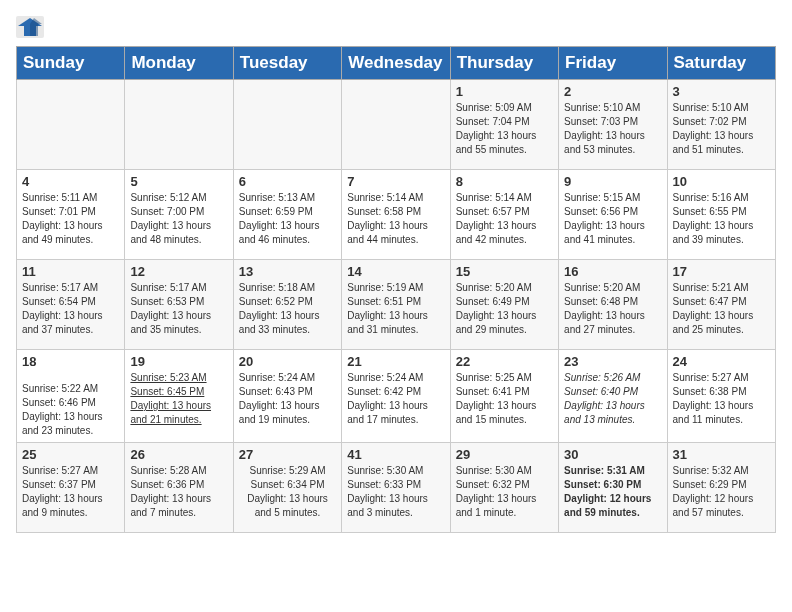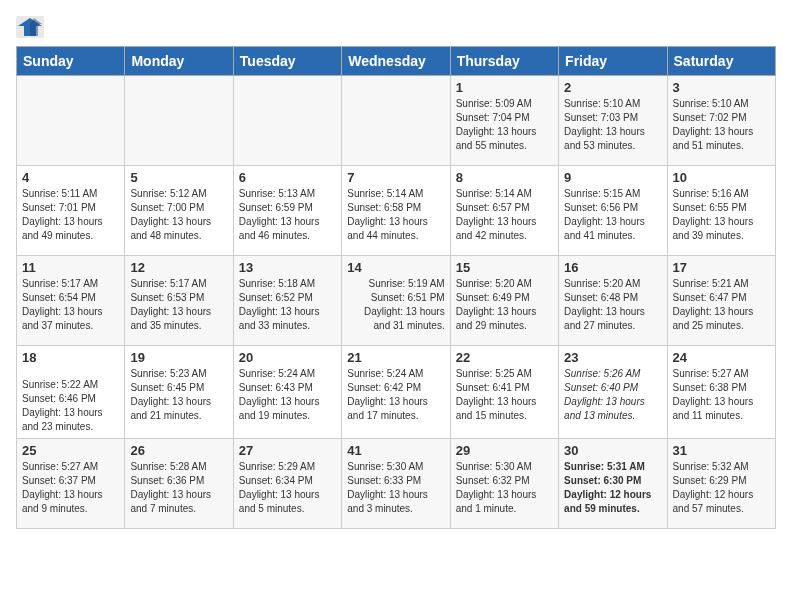--- a/index.html
+++ b/index.html
@@ -51,21 +51,21 @@
     table {
       width: 100%;
       border-collapse: collapse;
       table-layout: fixed;
     }
     thead th {
       background-color: #2a6ab0;
       color: #fff;
       text-align: left;
       padding: 6px 6px;
-      font-size: 14px;
+      font-size: 17px;
       font-weight: bold;
       border: 1px solid #aaa;
     }
     tbody td {
       border: 1px solid #ccc;
       vertical-align: top;
       padding: 4px 5px;
       font-size: 10.5px;
       color: #333;
       height: 90px;
@@ -225,21 +225,21 @@
         </td>
         <td>
           <span class="day-num">13</span>
           <div class="cell-info" style="white-space: pre-line;">Sunrise: 5:18 AM
 Sunset: 6:52 PM
 Daylight: 13 hours
 and 33 minutes.</div>
         </td>
         <td>
           <span class="day-num">14</span>
-          <div class="cell-info" style="white-space: pre-line; text-align: right;">Sunrise: 5:19 AM
+          <div class="cell-info" style="white-space: pre-line;">Sunrise: 5:19 AM
 Sunset: 6:51 PM
 Daylight: 13 hours
 and 31 minutes.</div>
         </td>
         <td>
           <span class="day-num">15</span>
           <div class="cell-info" style="white-space: pre-line;">Sunrise: 5:20 AM
 Sunset: 6:49 PM
 Daylight: 13 hours
 and 29 minutes.</div>
@@ -262,21 +262,21 @@
       <tr>
         <td>
           <span class="day-num">18</span>
           <div class="cell-info" style="white-space: pre-line; margin-top: 13px;">Sunrise: 5:22 AM
 Sunset: 6:46 PM
 Daylight: 13 hours
 and 23 minutes.</div>
         </td>
         <td>
           <span class="day-num">19</span>
-          <div class="cell-info" style="white-space: pre-line;">Sunrise: 5:23 AM
+          <div class="cell-info" style="white-space: pre-line; text-decoration: underline;">Sunrise: 5:23 AM
 Sunset: 6:45 PM
 Daylight: 13 hours
 and 21 minutes.</div>
         </td>
         <td>
           <span class="day-num">20</span>
           <div class="cell-info" style="white-space: pre-line;">Sunrise: 5:24 AM
 Sunset: 6:43 PM
 Daylight: 13 hours
 and 19 minutes.</div>
@@ -320,21 +320,21 @@
         </td>
         <td>
           <span class="day-num">26</span>
           <div class="cell-info" style="white-space: pre-line;">Sunrise: 5:28 AM
 Sunset: 6:36 PM
 Daylight: 13 hours
 and 7 minutes.</div>
         </td>
         <td>
           <span class="day-num">27</span>
-          <div class="cell-info" style="white-space: pre-line;">Sunrise: 5:29 AM
+          <div class="cell-info" style="white-space: pre-line; text-align: center;">Sunrise: 5:29 AM
 Sunset: 6:34 PM
 Daylight: 13 hours
 and 5 minutes.</div>
         </td>
         <td>
           <span class="day-num">41</span>
           <div class="cell-info" style="white-space: pre-line;">Sunrise: 5:30 AM
 Sunset: 6:33 PM
 Daylight: 13 hours
 and 3 minutes.</div>

